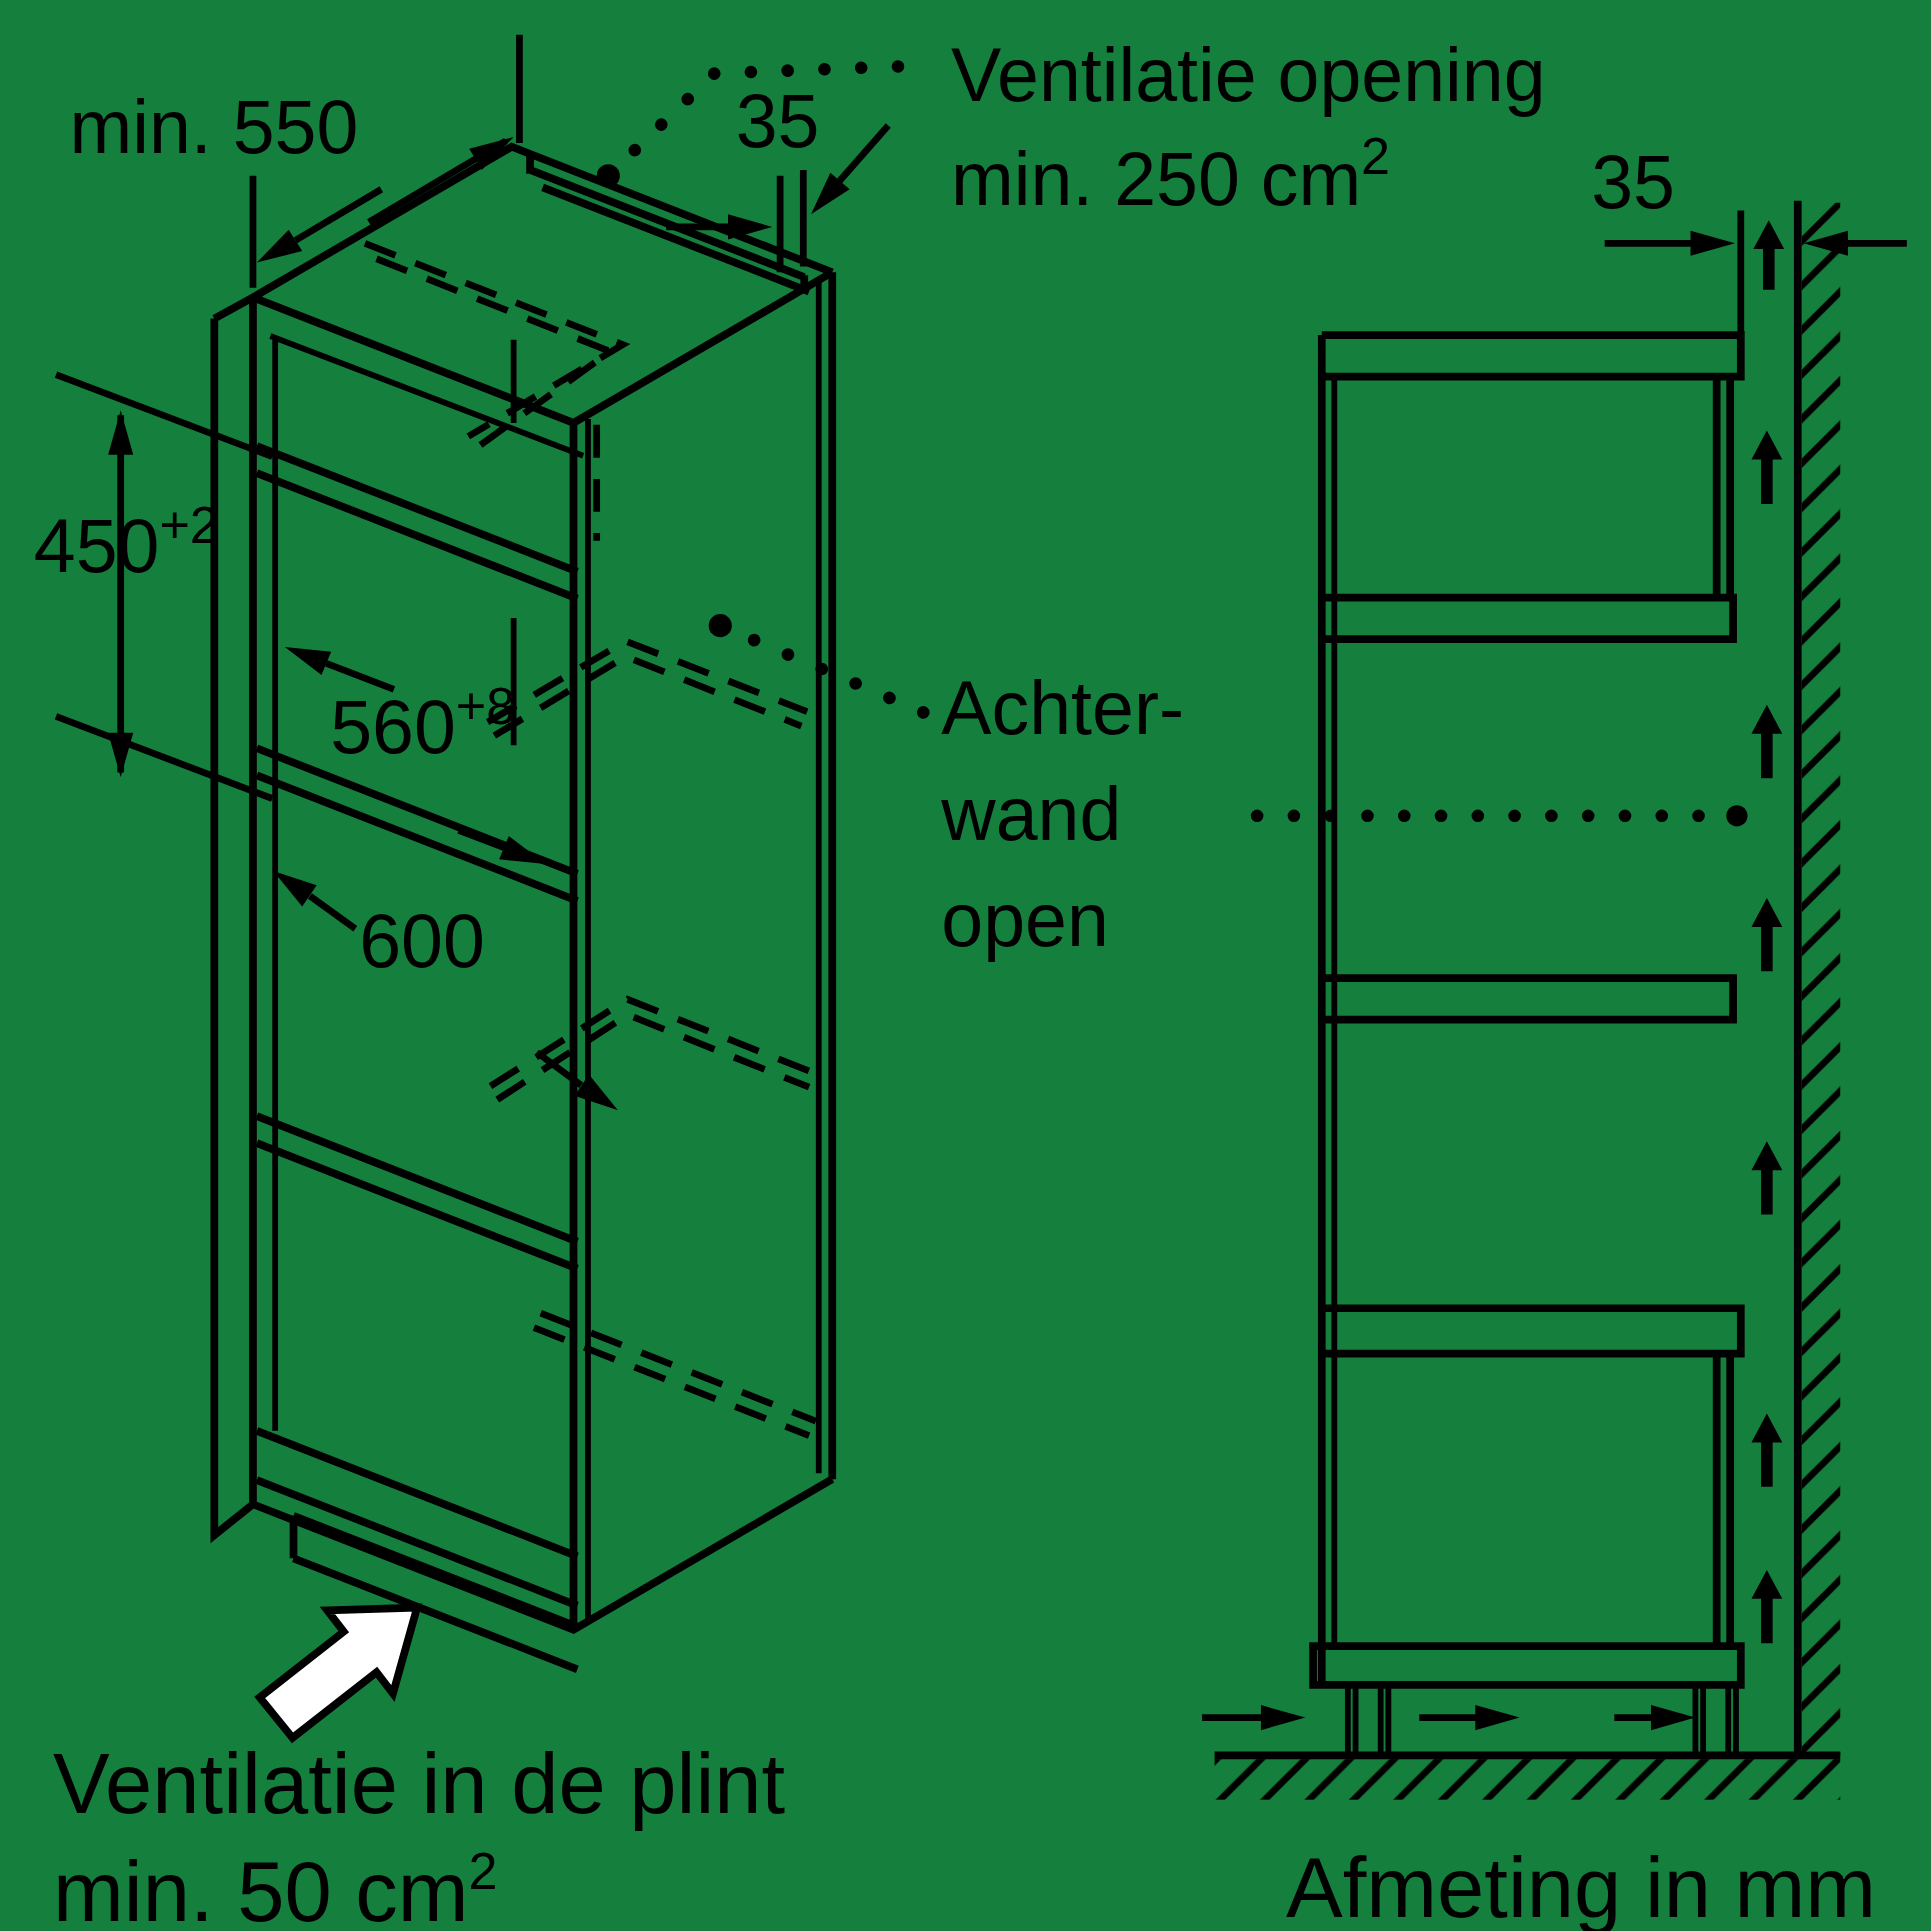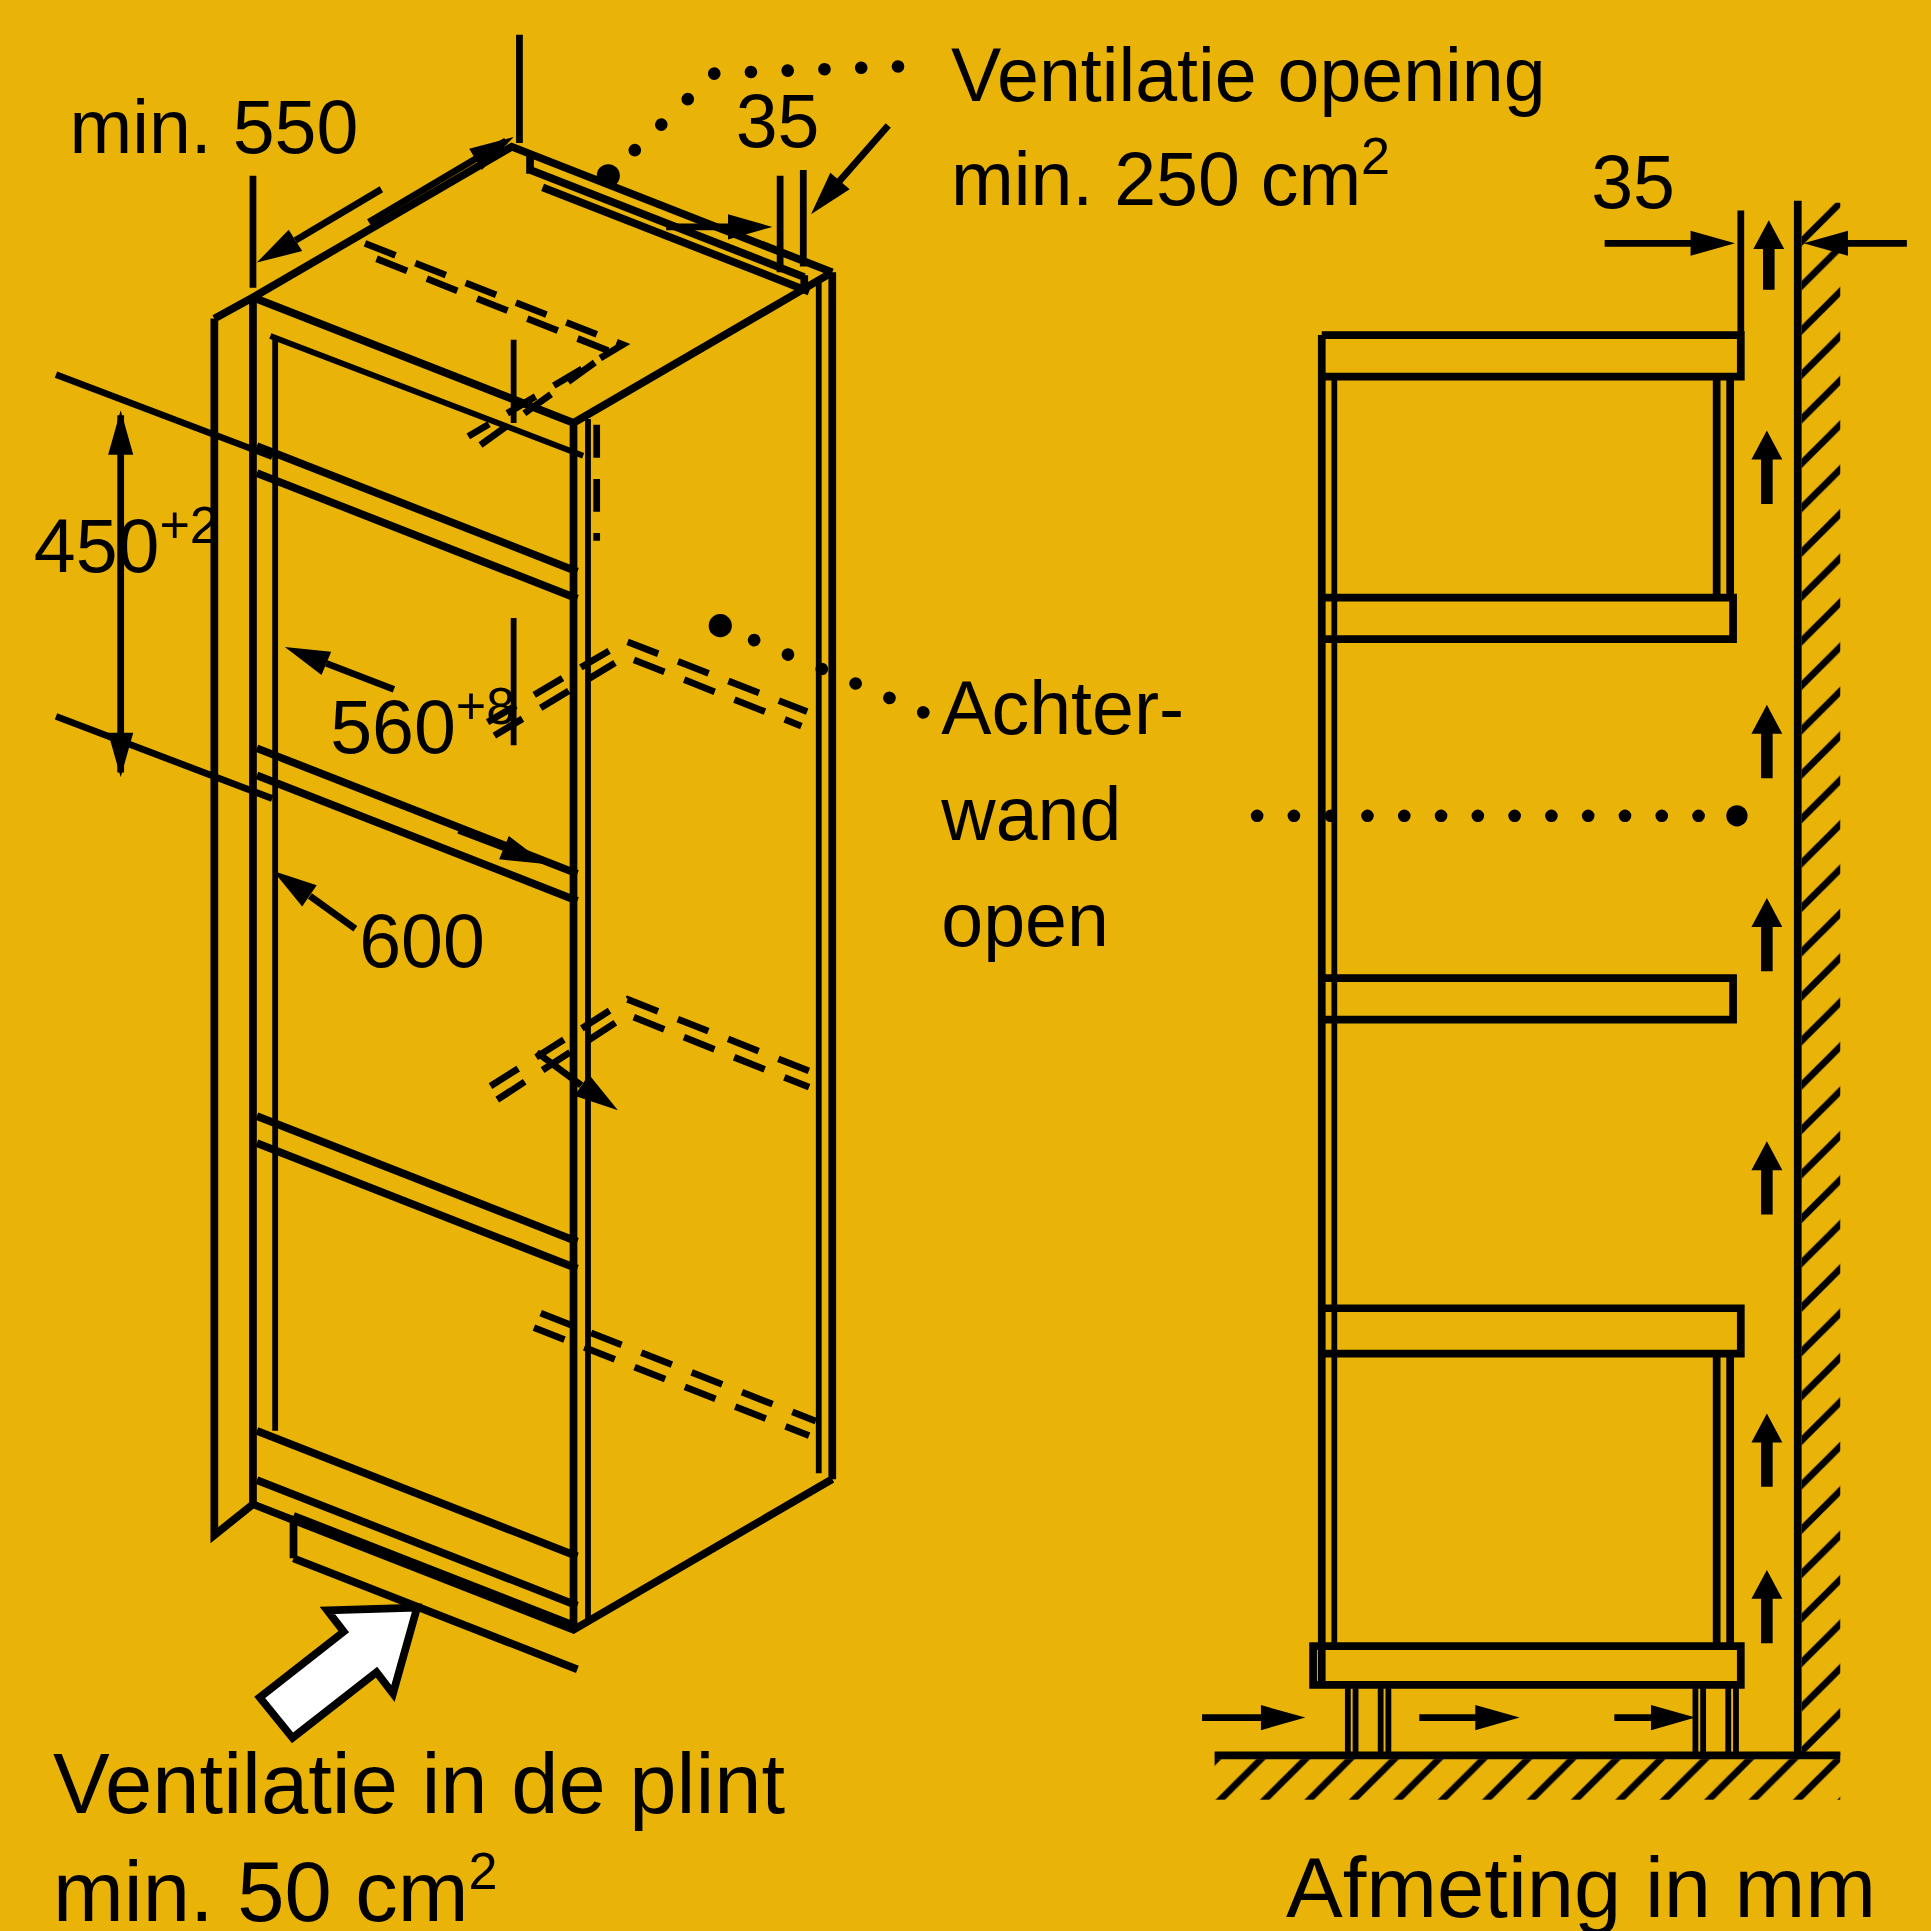--- a/index.html
+++ b/index.html
@@ -1,20 +1,20 @@
 <!DOCTYPE html>
 <html><head>
 <meta charset="utf-8">
 <style>
   html,body{
     margin:0;padding:0;width:1931px;height:1931px;
     background:#ffffff;
     font-family:"Liberation Sans", sans-serif;
   }
-  #stage{position:relative;width:1931px;height:1931px;background:#eab308;}
+  #stage{position:relative;width:1931px;height:1931px;background:#15803d;}
   svg{position:absolute;left:0;top:0;}
   svg text{fill:#000;}
   .lbl{font-size:78px;}
   .lbl-sup{font-size:54px;}
   .cap{font-size:88px;}
   .ln{stroke:#000;stroke-width:8;fill:none;}
   .ln-thin{stroke:#000;stroke-width:6;fill:none;}
   .ln-dash{stroke:#000;stroke-width:7;fill:none;stroke-dasharray:34 22;}
   .ln-dot{stroke:#000;stroke-width:13;fill:none;stroke-dasharray:0.1 38;stroke-linecap:round;}
   .ln-dim{stroke:#000;stroke-width:7;fill:none;}

